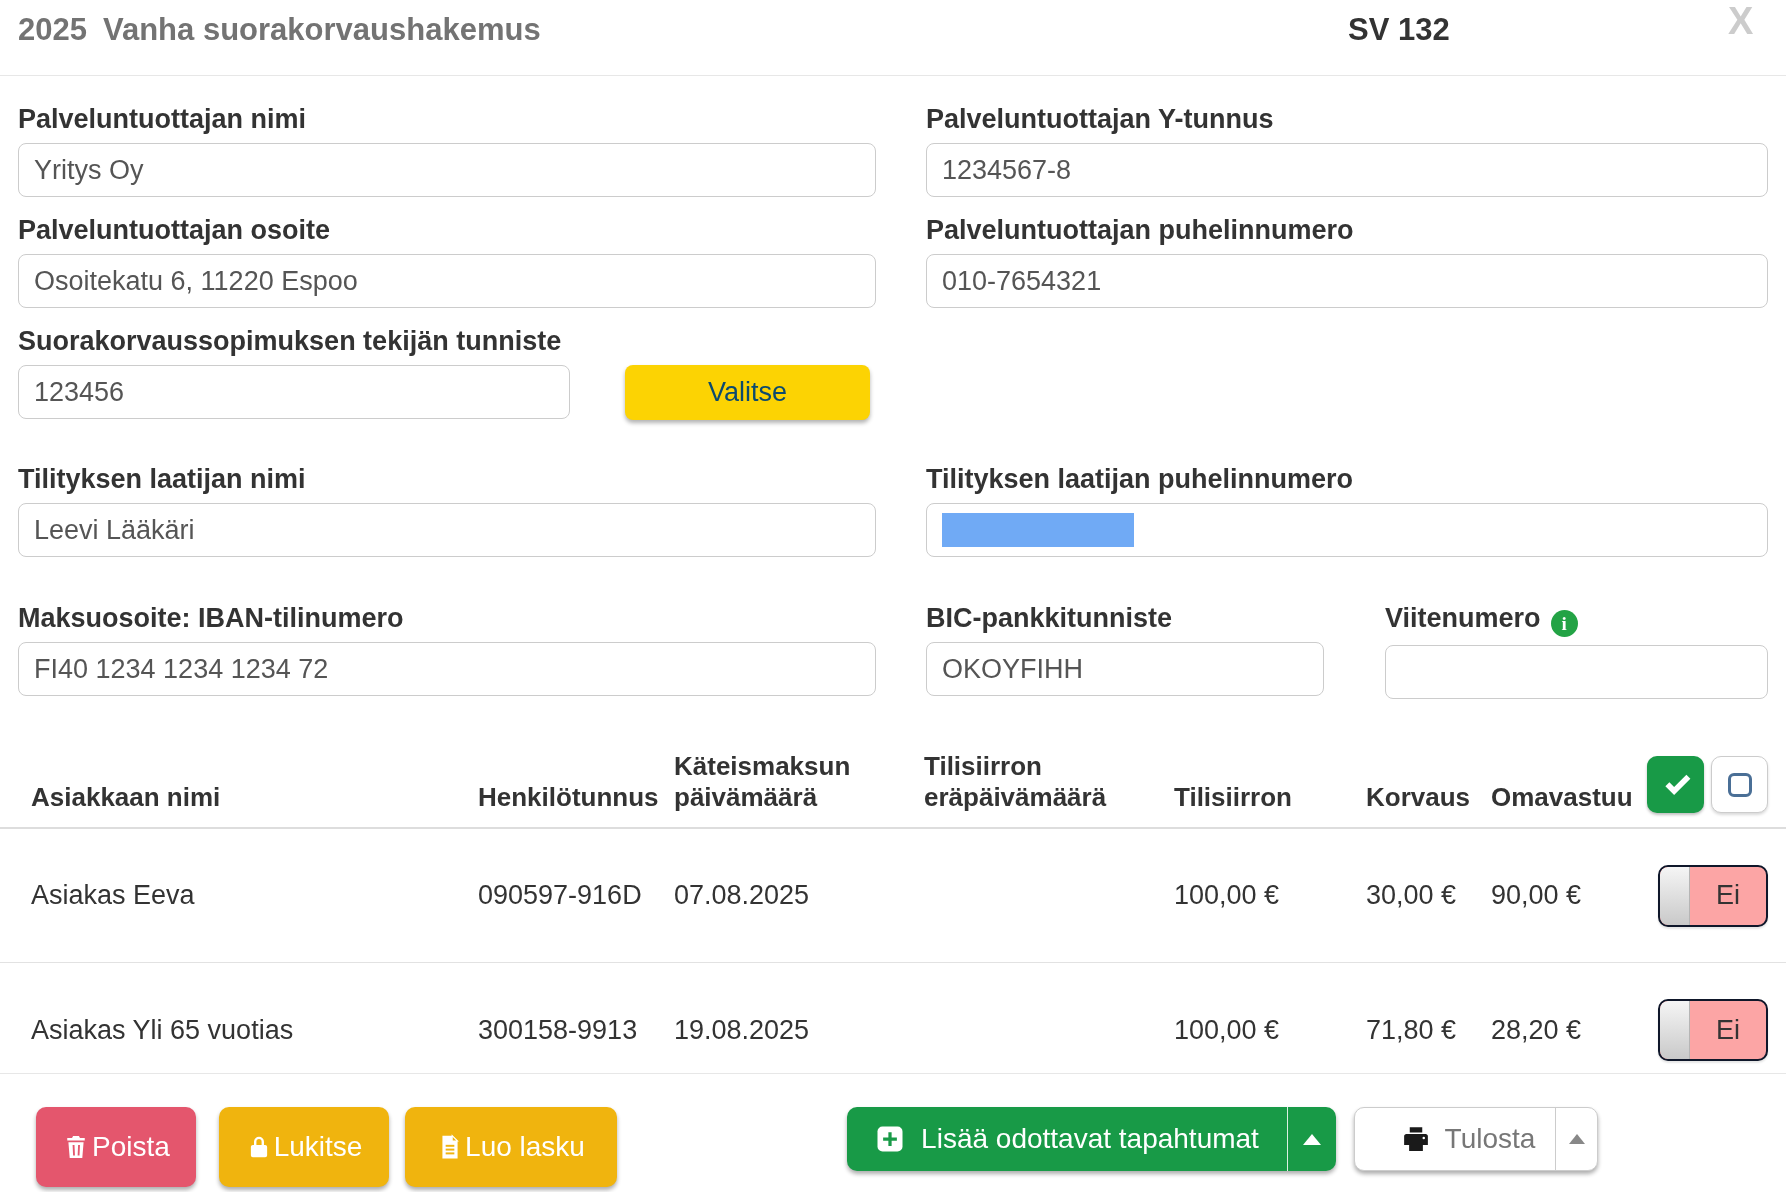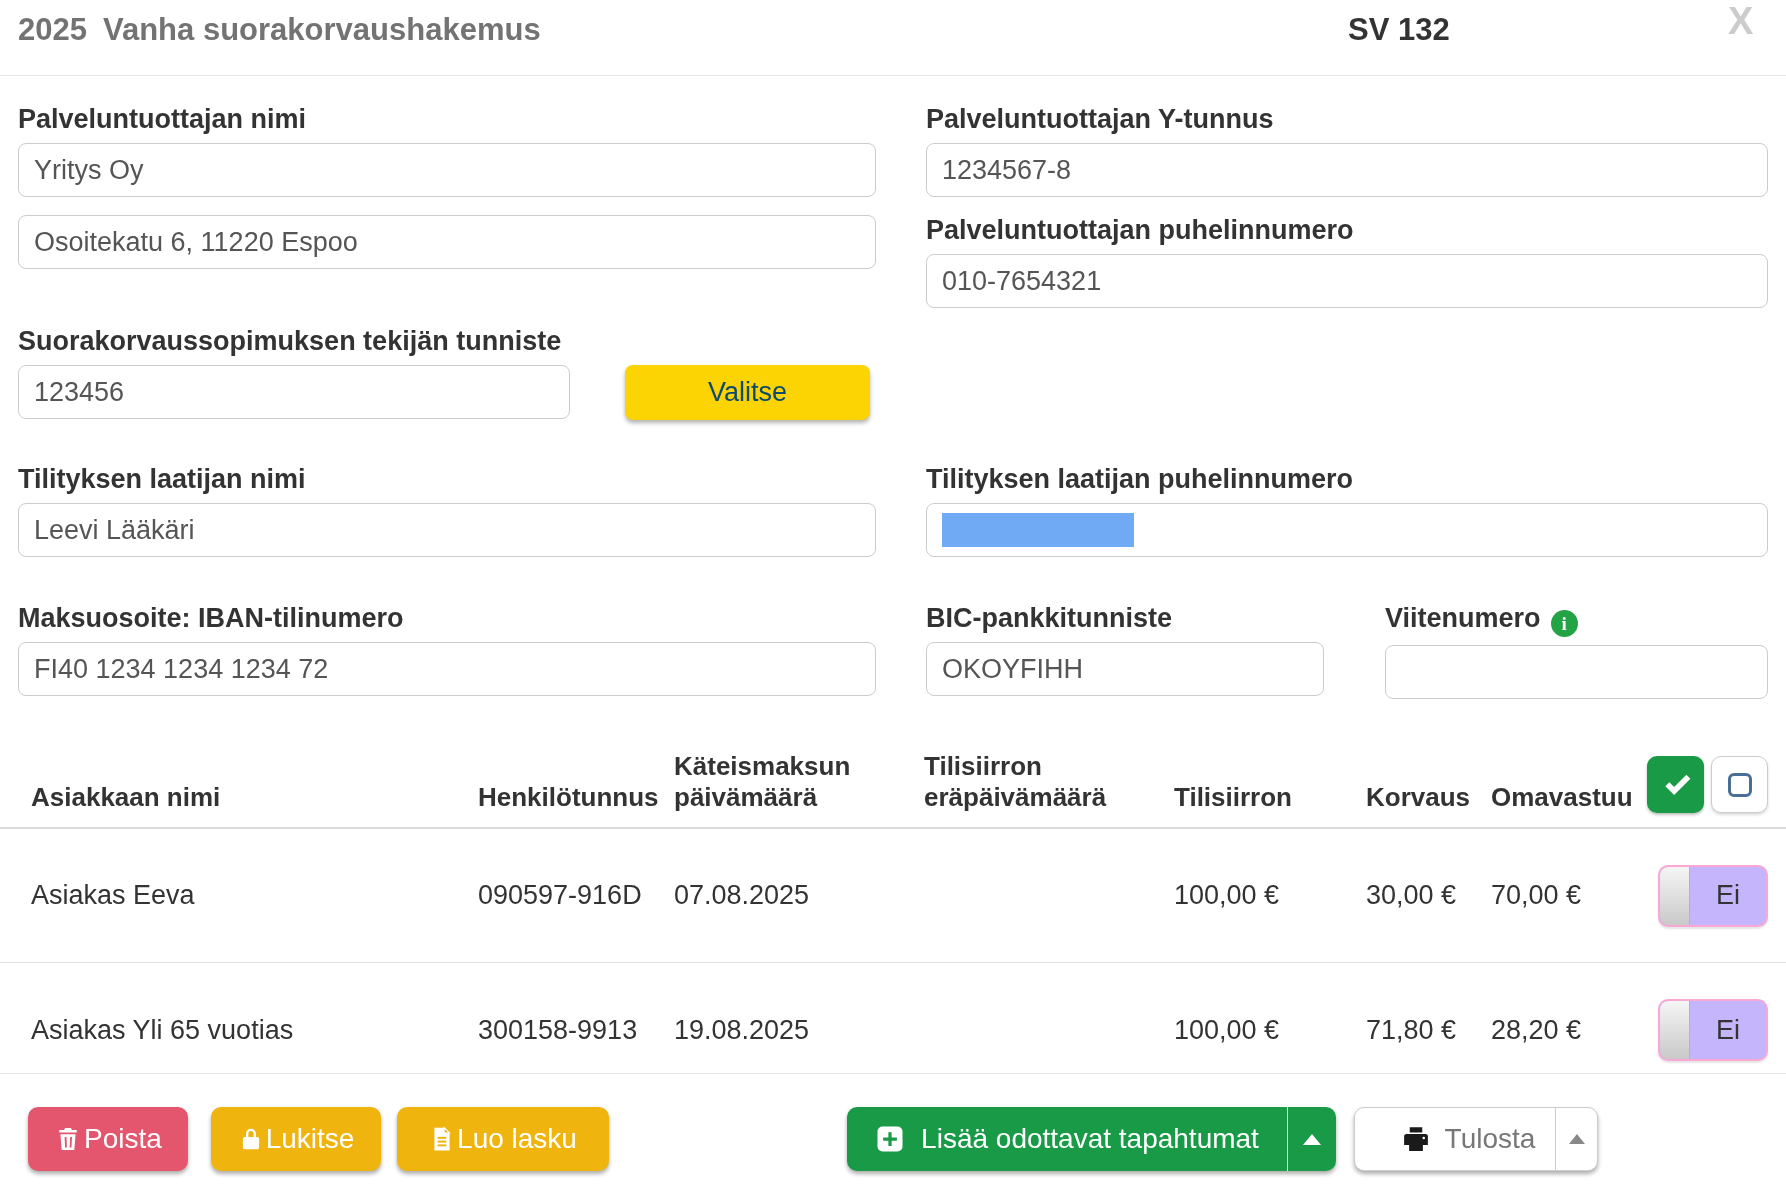--- a/index.html
+++ b/index.html
@@ -36,33 +36,33 @@
            padding-bottom:14px; border-bottom:2px solid #ddd; }
   .tdata { align-items:center; height:134px; }
   .tdata.rule { border-bottom:1px solid #e2e2e2; }
   .cell-actions { display:flex; justify-content:flex-end; align-items:flex-end; gap:7px; padding-right:0 !important; }
   .btn-check-all { width:57px; height:57px; border:none; border-radius:10px; background:#189a47; cursor:pointer;
                    display:flex; align-items:center; justify-content:center; box-shadow:0 2px 3px rgba(0,0,0,0.25); }
   .btn-uncheck-all { width:57px; height:57px; border:1px solid #ccc; border-radius:10px; background:#fff; cursor:pointer;
                      display:flex; align-items:center; justify-content:center; box-shadow:0 2px 3px rgba(0,0,0,0.15); }
   .cbx-outline { width:24px; height:24px; border:3px solid #4a6f96; border-radius:6px; }
   .cell-toggle { display:flex; justify-content:flex-end; align-items:center; padding-right:0 !important; }
-  .toggle { position:relative; width:110px; height:62px; border:2px solid #f9a8d4; border-radius:10px; background:#c4b5fd;
+  .toggle { position:relative; width:110px; height:62px; border:2px solid #0f172a; border-radius:10px; background:#fca5a5;
             cursor:pointer; overflow:hidden; box-shadow:0 2px 2px rgba(0,0,0,0.1); }
   .toggle .knob { position:absolute; left:0; top:0; bottom:0; width:30px;
                   background:linear-gradient(#f5f5f5,#c9c9c9); border-right:1px solid #b5b5b5;
                   border-radius:8px 0 0 8px; }
   .toggle .tlabel { position:absolute; left:30px; right:0; top:0; bottom:0; display:flex; align-items:center;
                     justify-content:center; font-size:27px; color:#333; }
 
   
   .ftr-rule { position:absolute; left:0; top:1073px; width:100%; border-top:1px solid #e7e7e7; }
-  .fbtn { position:absolute; top:1107px; height:64px; border:none; border-radius:10px; font-family:inherit;
+  .fbtn { position:absolute; top:1107px; height:80px; border:none; border-radius:10px; font-family:inherit;
           font-size:28px; color:#fff; cursor:pointer; display:flex; align-items:center; justify-content:center;
-          gap:2px; box-shadow:0 3px 4px rgba(0,0,0,0.32); }
+          gap:2px; box-shadow:0 3px 4px rgba(0,0,0,0.32);margin-left:8px; }
   .fbtn svg { flex:none; }
   .btn-danger  { left:28px;  width:160px; background:#e4566d; }
   .btn-warn1   { left:211px; width:170px; background:#f0b40e; }
   .btn-warn2   { left:397px; width:212px; background:#f0b40e; }
   .grp { position:absolute; top:1107px; height:64px; display:flex; border-radius:10px;
          box-shadow:0 3px 4px rgba(0,0,0,0.32); overflow:hidden; }
   .grp-success { left:847px; width:489px; background:#189a47; }
   .grp-success .main { flex:1; display:flex; align-items:center; justify-content:center; gap:16px;
                        color:#fff; font-size:28px; border:none; background:transparent; font-family:inherit; cursor:pointer; }
   .grp-success .caret { width:49px; border:none; background:transparent; border-left:1px solid rgba(255,255,255,0.85);
@@ -91,20 +91,21 @@
   <div class="fg" style="left:18px; top:104px; width:858px;">
     <span class="lbl">Palveluntuottajan nimi</span>
     <input value="Yritys Oy" style="">
   </div>
   <div class="fg" style="left:926px; top:104px; width:842px;">
     <span class="lbl">Palveluntuottajan Y-tunnus</span>
     <input value="1234567-8" style="">
   </div>
 
   <div class="fg" style="left:18px; top:215px; width:858px;">
+    <span class="lbl">Palveluntuottajan osoite</span>
     <input value="Osoitekatu 6, 11220 Espoo" style="">
   </div>
   <div class="fg" style="left:926px; top:215px; width:842px;">
     <span class="lbl">Palveluntuottajan puhelinnumero</span>
     <input value="010-7654321" style="">
   </div>
 
   <div class="fg" style="left:18px; top:326px; width:552px;">
     <span class="lbl">Suorakorvaussopimuksen tekijän tunniste</span>
     <input value="123456" style="">
@@ -155,21 +156,21 @@
       </div>
     </div>
 
     <div class="trow tdata rule">
       <div>Asiakas Eeva</div>
       <div>090597-916D</div>
       <div>07.08.2025</div>
       <div></div>
       <div>100,00 €</div>
       <div>30,00 €</div>
-      <div>70,00 €</div>
+      <div>90,00 €</div>
       <div class="cell-toggle">
         <div class="toggle">
           <div class="knob"></div>
           <div class="tlabel">Ei</div>
         </div>
       </div>
     </div>
 
     <div class="trow tdata">
       <div>Asiakas Yli 65 vuotias</div>

